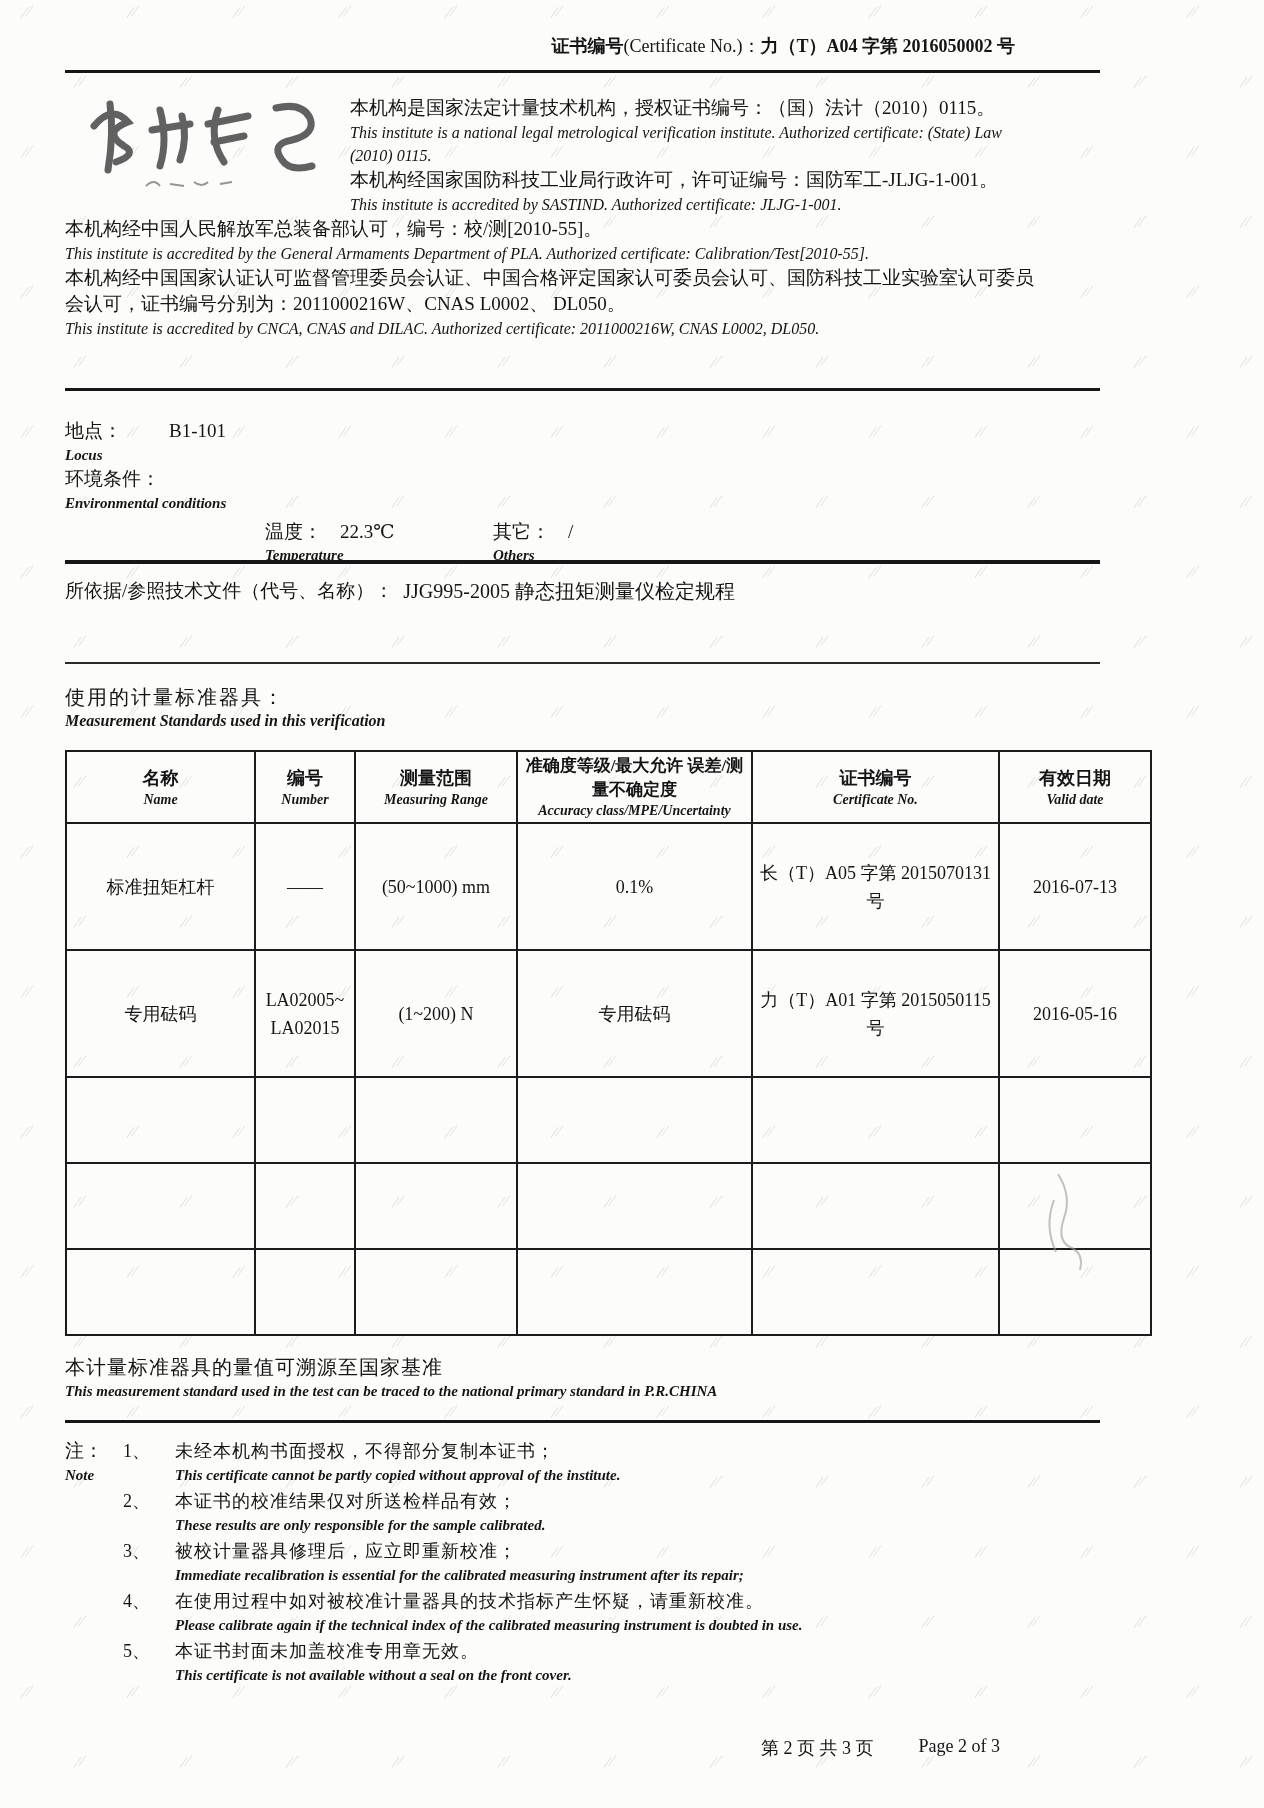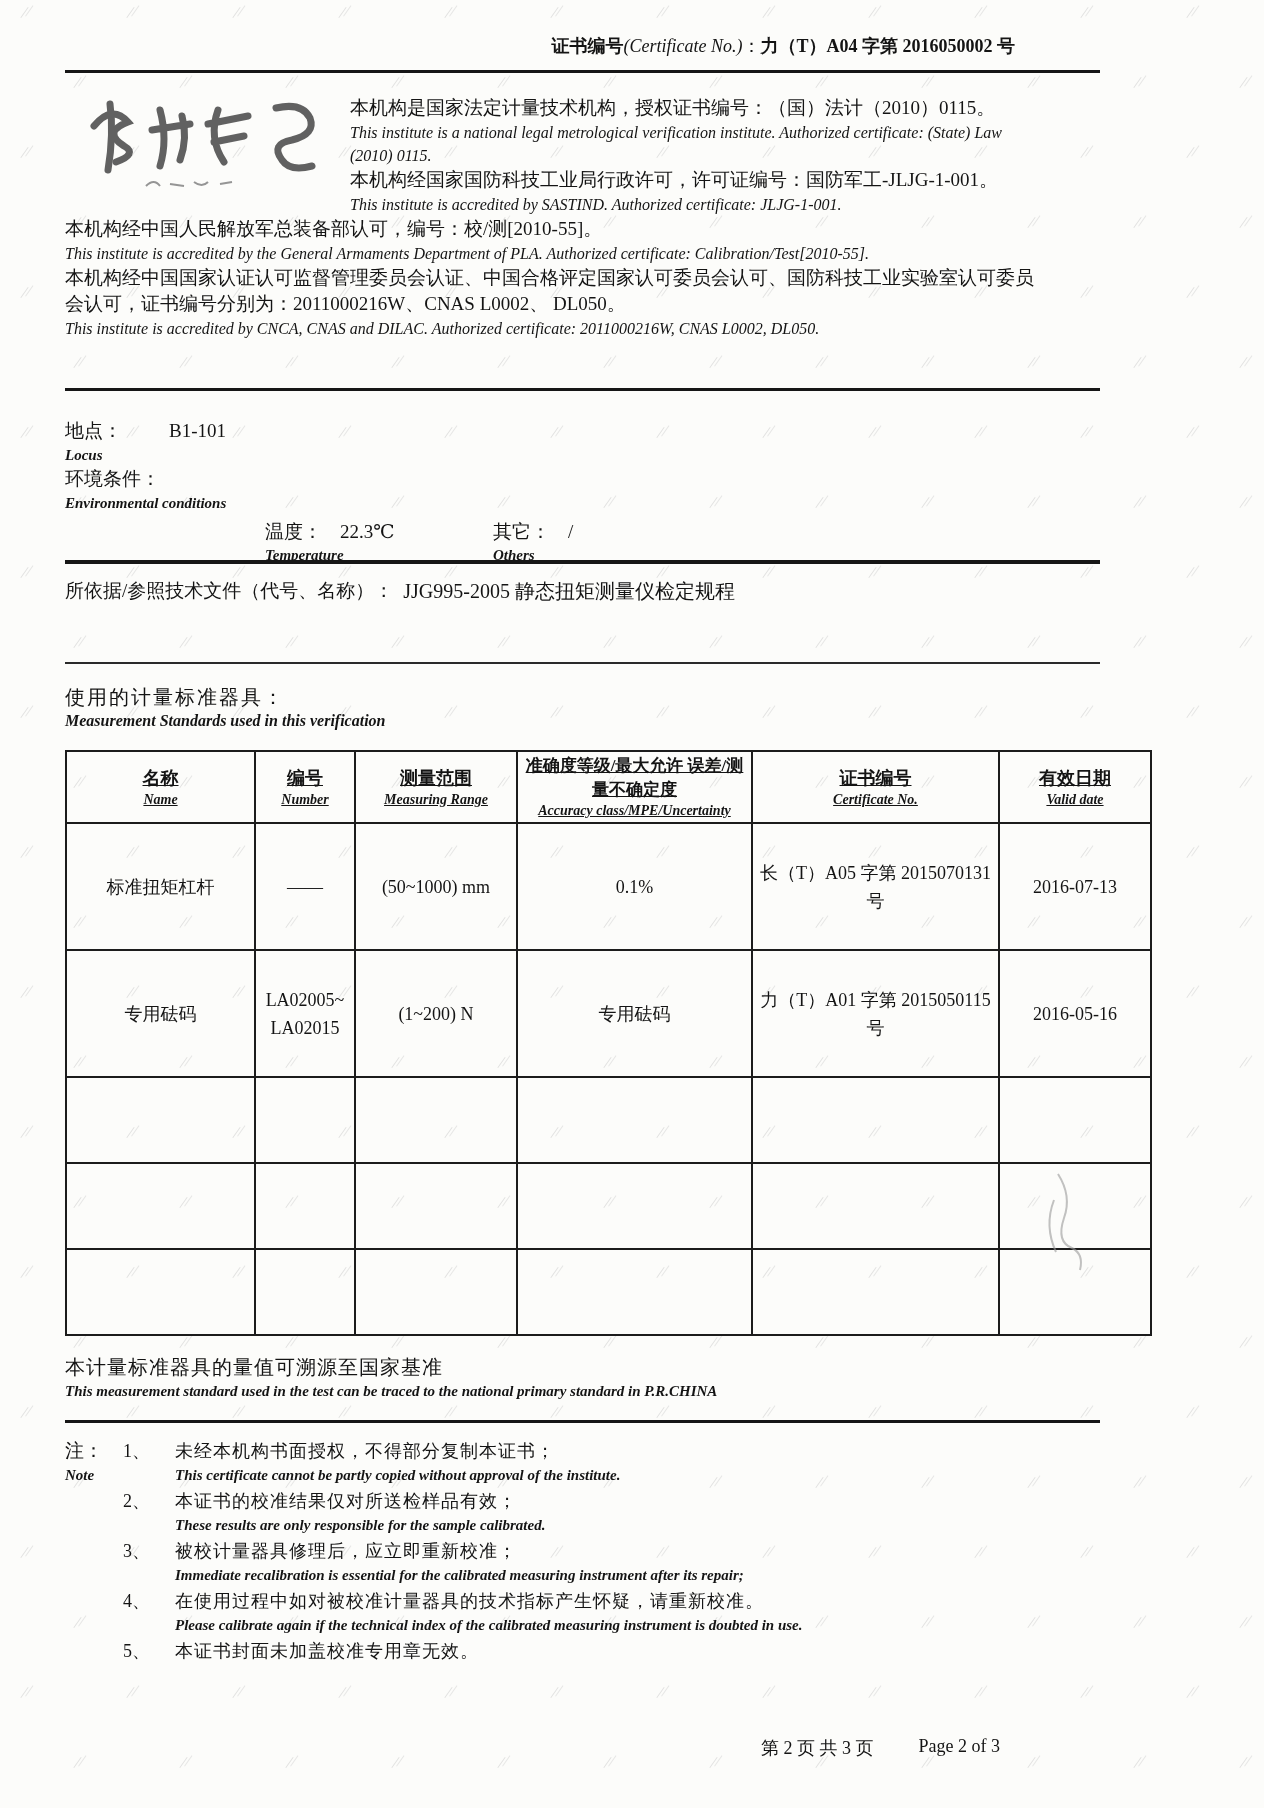--- a/index.html
+++ b/index.html
@@ -17,21 +17,21 @@
   .wm{position:absolute;width:13px;height:1px;background:#c9c9c9;
       transform:rotate(-55deg);opacity:.5;box-shadow:4px 3px 0 #d2d2d2;}
   
   .zh{font-size:19px;line-height:26px;}
   .en{font-style:italic;font-size:16px;line-height:23px;}
   .en-b{font-style:italic;font-weight:bold;font-size:15px;line-height:22px;}
   .rule{position:absolute;left:65px;width:1035px;background:#161616;}
   
   .cert-header{position:absolute;top:34px;left:65px;width:950px;text-align:right;font-size:18px;}
   .cert-header .lbl{font-weight:bold;}
-  .cert-header .lbl-en{font-style:italic;font-weight:normal;text-align:right;}
+  .cert-header .lbl-en{font-weight:normal;text-align:right;}
   .cert-header .val{font-weight:bold;}
   
   .intro{position:absolute;top:95px;left:65px;width:982px;}
   .intro .indent{margin-left:285px;}
   .intro p{margin:0;}
   
   .cond{position:absolute;top:418px;left:65px;width:980px;}
   .cond .pair-label{display:inline-block;min-width:100px;}
   .env-row{display:flex;margin-left:200px;margin-top:6px;}
   .env-col{display:flex;flex-direction:column;}
@@ -43,21 +43,21 @@
   .refsec{position:absolute;top:578px;left:65px;width:1000px;}
   .refsec .row{display:flex;gap:10px;}
   
   .stdtitle{position:absolute;top:684px;left:65px;}
   .stdtitle .zh{font-size:20px;letter-spacing:2px;}
   table.std{position:absolute;top:750px;left:65px;border-collapse:collapse;table-layout:fixed;}
   table.std th,table.std td{border:2px solid #1c1c1c;text-align:center;vertical-align:middle;padding:2px 4px;overflow:hidden;}
   table.std .th-zh{font-size:18px;line-height:26px;}
   table.std .th-en{font-style:italic;font-weight:bold;font-size:14px;line-height:18px;}
   table.std td{font-size:18px;line-height:28px;}
-  tr.h-head{height:63px;text-decoration:underline;}
+  tr.h-head{height:63px;}
   tr.h-data{height:127px;}
   tr.h-empty{height:86px;}
   
   .trace{position:absolute;top:1354px;left:65px;width:1000px;}
   
   .notes{position:absolute;top:1438px;left:65px;width:1000px;}
   .notes .note-head{position:absolute;left:0;top:0;width:70px;}
   .note-item{position:relative;padding-left:110px;margin-bottom:2px;}
   .note-item .no{position:absolute;left:58px;top:0;font-size:18px;line-height:26px;}
   .note-item .nzh{font-size:18px;line-height:26px;letter-spacing:1px;}
@@ -567,20 +567,21 @@
       <div class="nen">Immediate recalibration is essential for the calibrated measuring instrument after its repair;</div>
     </div>
     <div class="note-item">
       <span class="no">4、</span>
       <div class="nzh">在使用过程中如对被校准计量器具的技术指标产生怀疑，请重新校准。</div>
       <div class="nen">Please calibrate again if the technical index of the calibrated measuring instrument is doubted in use.</div>
     </div>
     <div class="note-item">
       <span class="no">5、</span>
       <div class="nzh">本证书封面未加盖校准专用章无效。</div>
+      <div class="nen">This certificate is not available without a seal on the front cover.</div>
     </div>
   </div>
 
   <div class="footer">
     <span>第 2 页 共 3 页</span>
     <span>Page 2 of 3</span>
   </div>
 
 </div>
 

